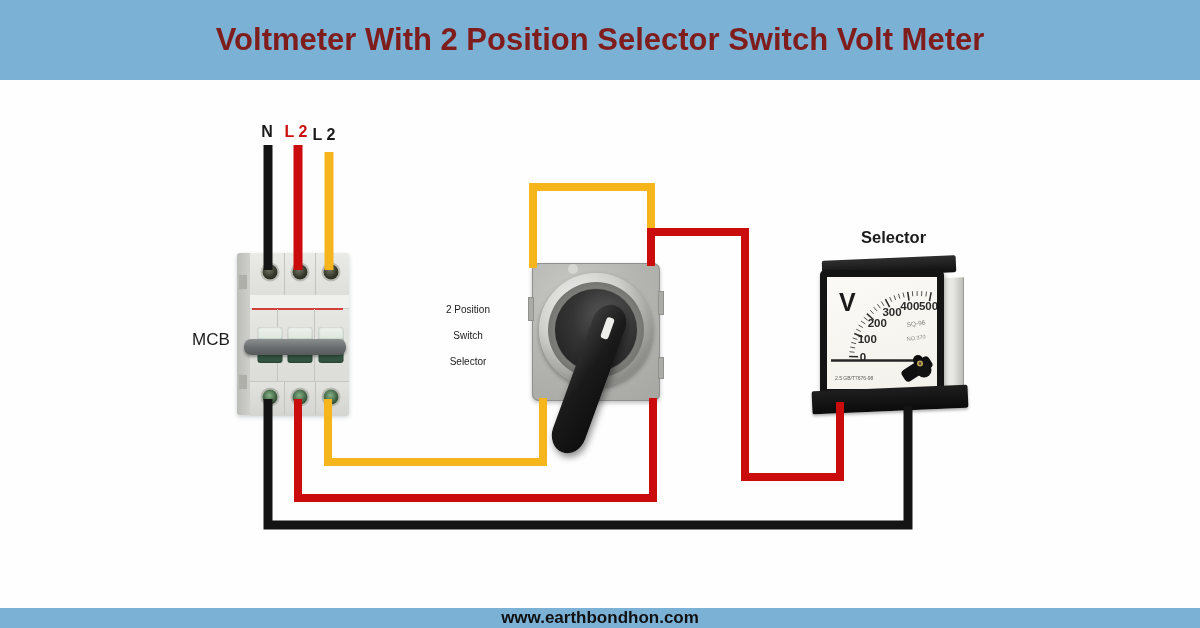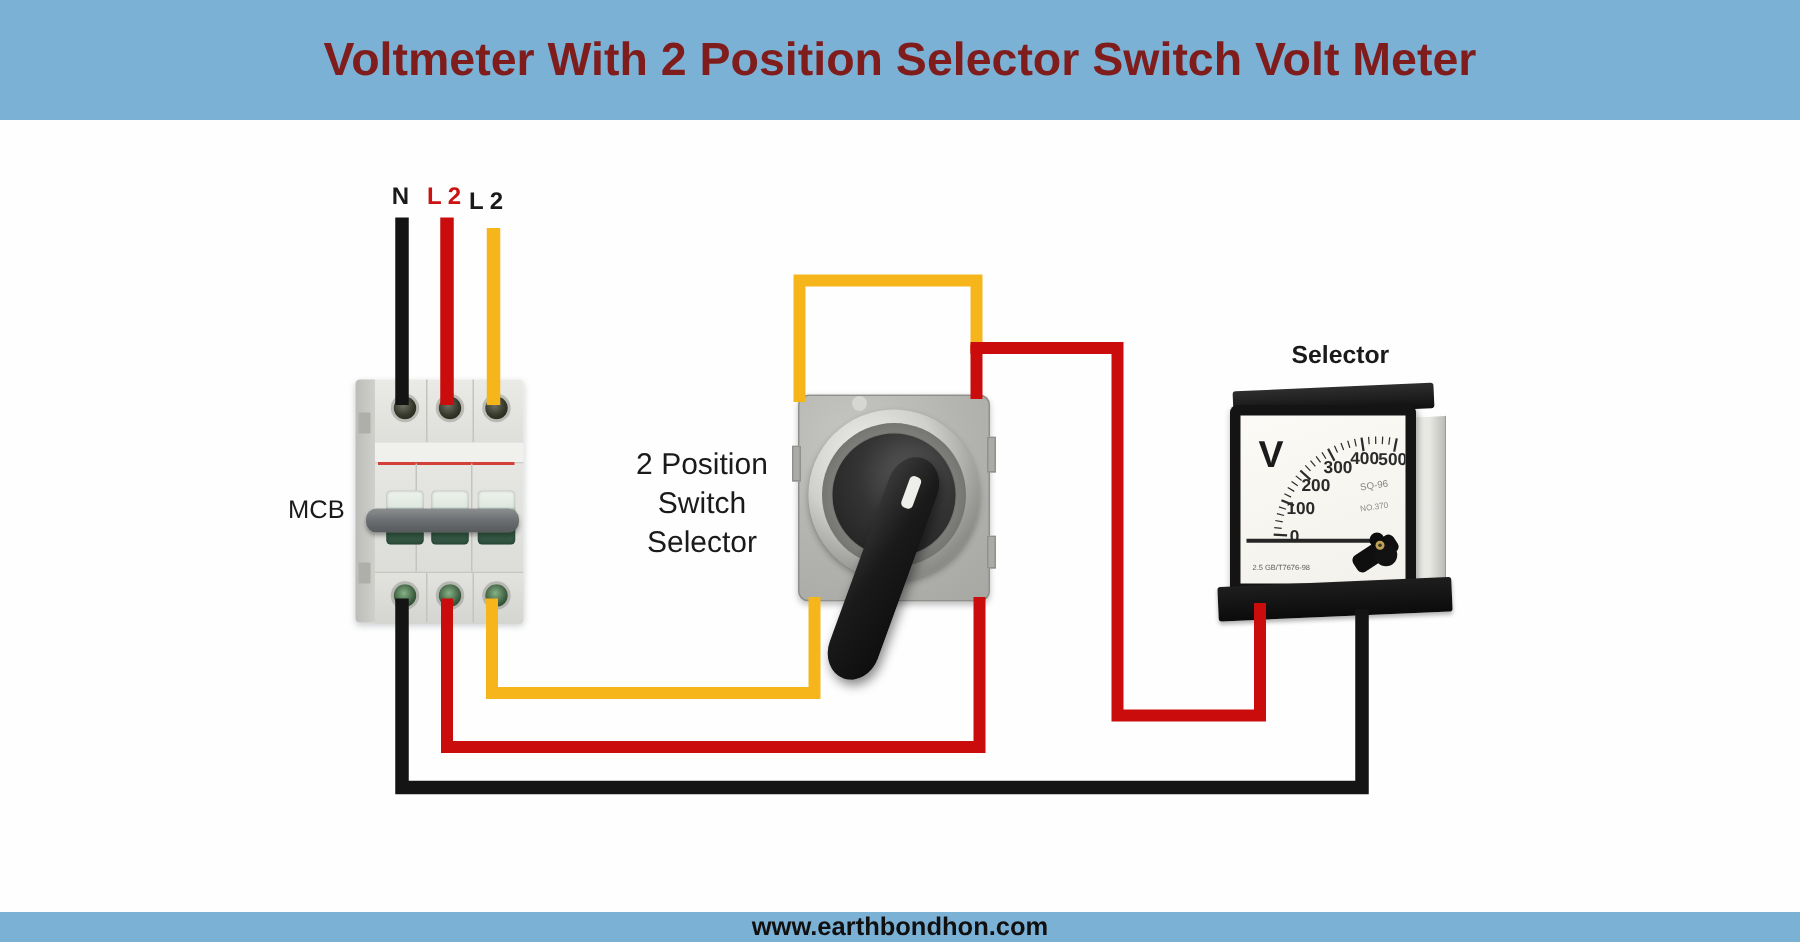--- a/index.html
+++ b/index.html
@@ -13,21 +13,21 @@
   .banner.bottom{bottom:0;height:20px;}
   .title{font-size:31px;font-weight:bold;color:#7f1d1d;letter-spacing:0px;}
   .footer-url{font-size:17px;font-weight:bold;color:#101010;}
 
   
   .lbl{position:absolute;color:#1a1a1a;white-space:nowrap;}
   .lbl.phase{font-size:16px;font-weight:600;transform:translateX(-50%);}
   .lbl.red{color:#cc1111;}
   .lbl-mcb{left:192px;top:330px;font-size:17px;font-weight:500;}
   .lbl-switch{left:408px;top:297px;width:120px;text-align:center;
-              font-size:20px;font-weight:500;line-height:26px;}
+              font-size:10px;font-weight:500;line-height:26px;}
   .lbl-voltmeter{left:861px;top:228px;font-size:16.5px;font-weight:600;}
 
   
   .wires{position:absolute;left:0;top:0;z-index:5;pointer-events:none;}
 
   
   .mcb{position:absolute;left:237px;top:253px;width:112px;height:162px;z-index:2;}
   .mcb-body{position:absolute;inset:0;border-radius:3px;
     background:linear-gradient(180deg,#efefec 0%,#e3e4e0 45%,#d8d9d5 100%);
     box-shadow:0 2px 4px rgba(60,70,80,.25);}

